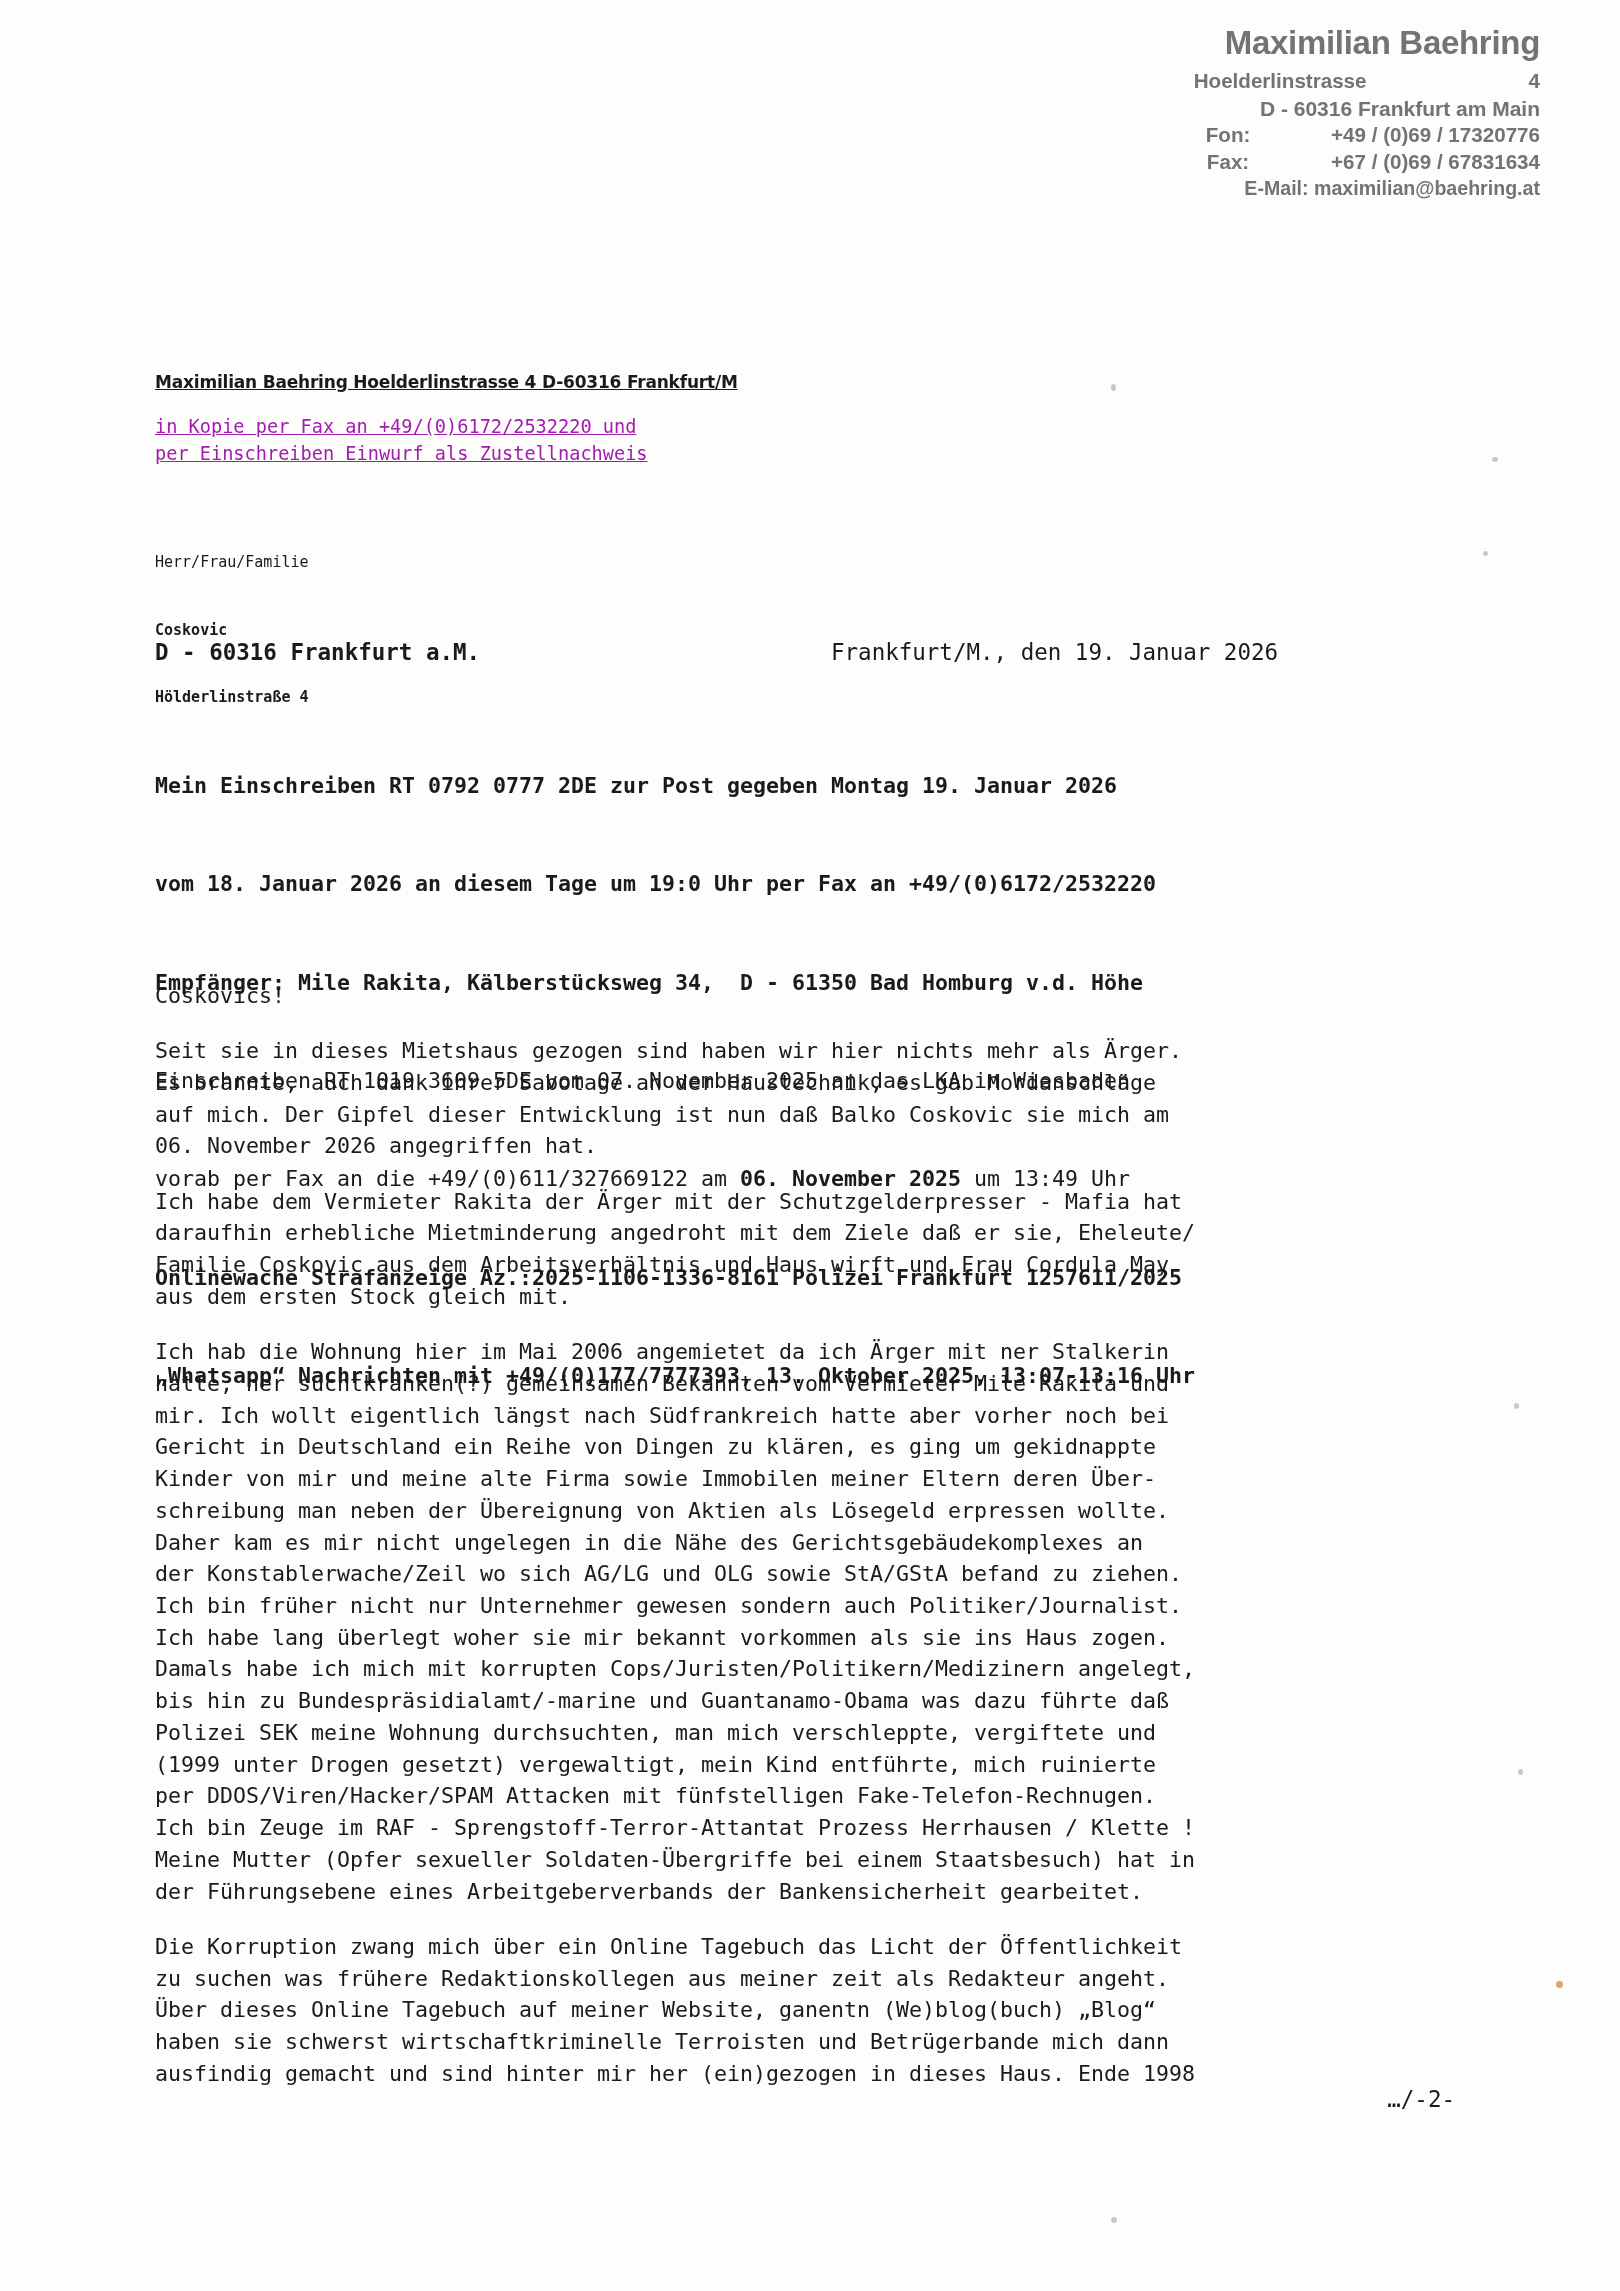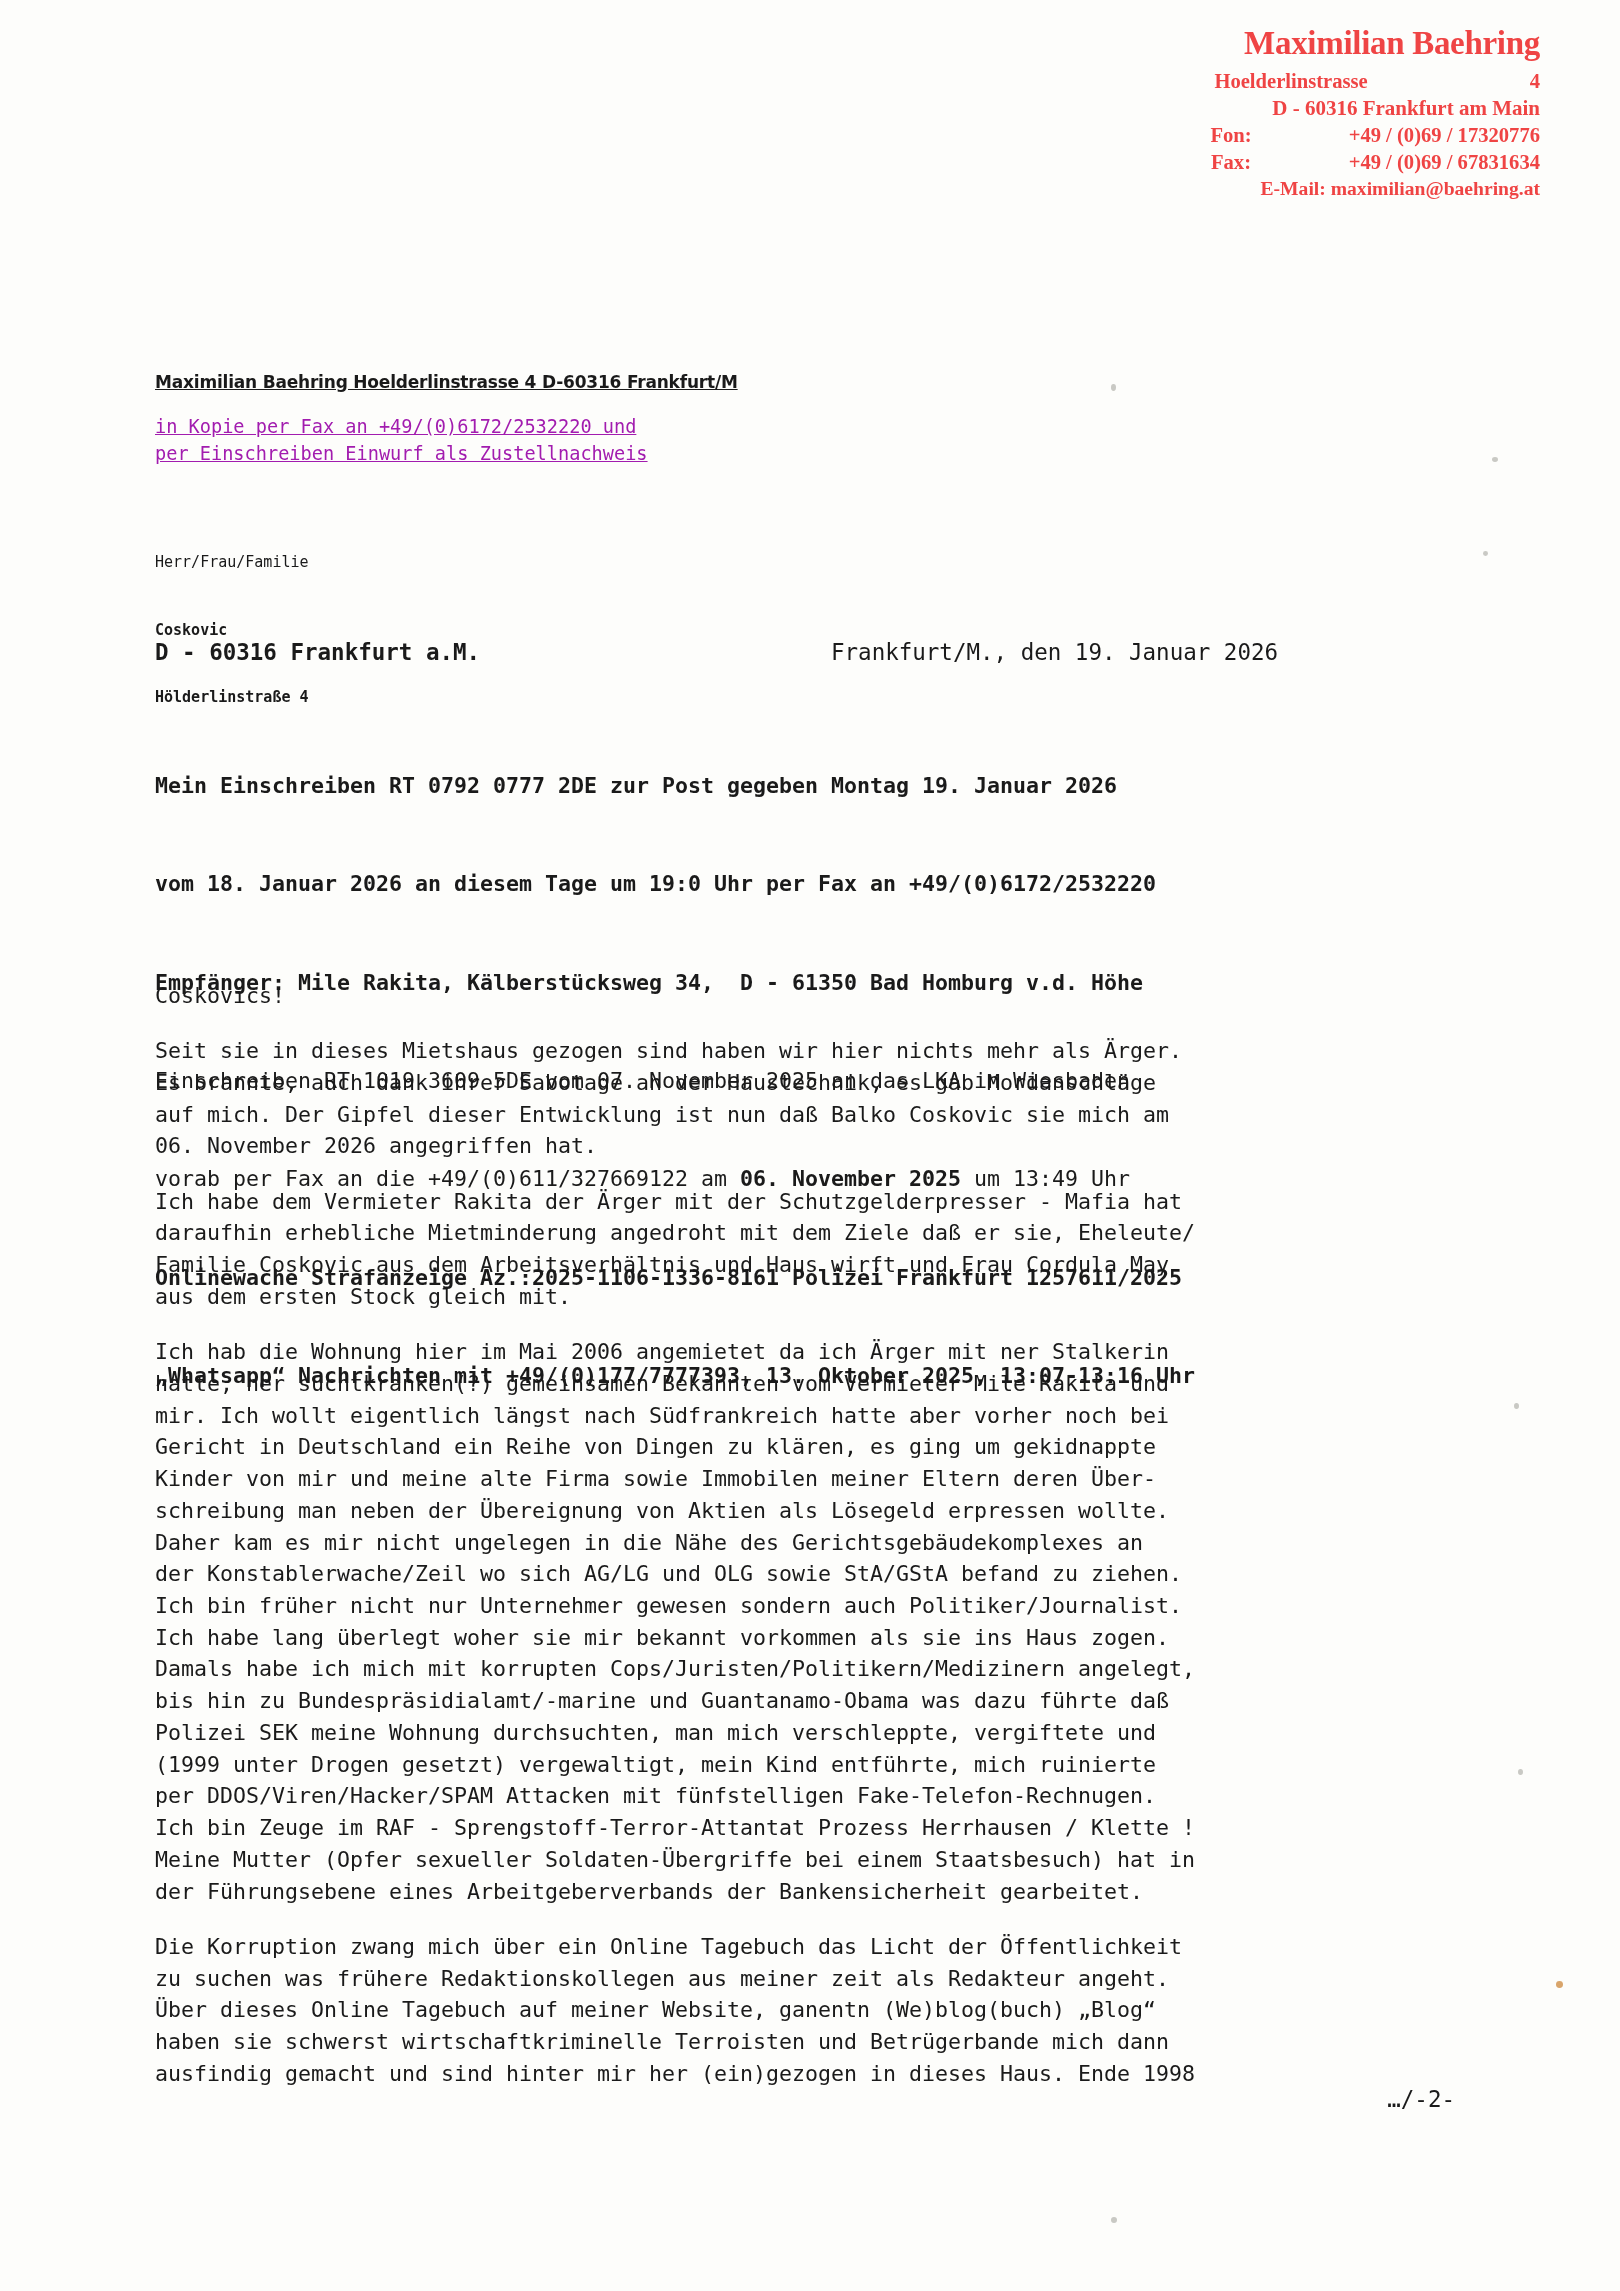--- a/index.html
+++ b/index.html
@@ -20,23 +20,23 @@
     inset: 0;
     background: #fdfdfb;
   }
 
   
   .letterhead {
     position: absolute;
     top: 21.6px;
     right: 80px;
     text-align: right;
-    font-family: Liberation Serif, serif;
+    font-family: Liberation Sans, sans-serif;
     font-weight: bold;
-    color: #ef4444;
+    color: #737373;
     line-height: 1.30;
   }
   .lh-name {
     font-size: 33px;
     letter-spacing: -0.3px;
     margin-bottom: 3.9px;
   }
   .lh-line {
     font-size: 21px;
     white-space: pre;
@@ -174,21 +174,21 @@
       <span class="s1">Hoelderlinstrasse</span>
       <span class="s2">4</span>
     </div>
     <div class="lh-line">D - 60316 Frankfurt am Main</div>
     <div class="lh-row">
       <span class="lbl">Fon:</span>
       <span class="val">+49 / (0)69 / 17320776</span>
     </div>
     <div class="lh-row">
       <span class="lbl">Fax:</span>
-      <span class="val">+49 / (0)69 / 67831634</span>
+      <span class="val">+67 / (0)69 / 67831634</span>
     </div>
     <div class="lh-email">E-Mail: maximilian@baehring.at</div>
   </div>
 
   <div class="sender-line">Maximilian Baehring  Hoelderlinstrasse 4  D-60316 Frankfurt/M</div>
 
   <div class="copy-note">in Kopie per Fax an +49/(0)6172/2532220 und
 per Einschreiben Einwurf als Zustellnachweis</div>
 
   <div class="addr">

